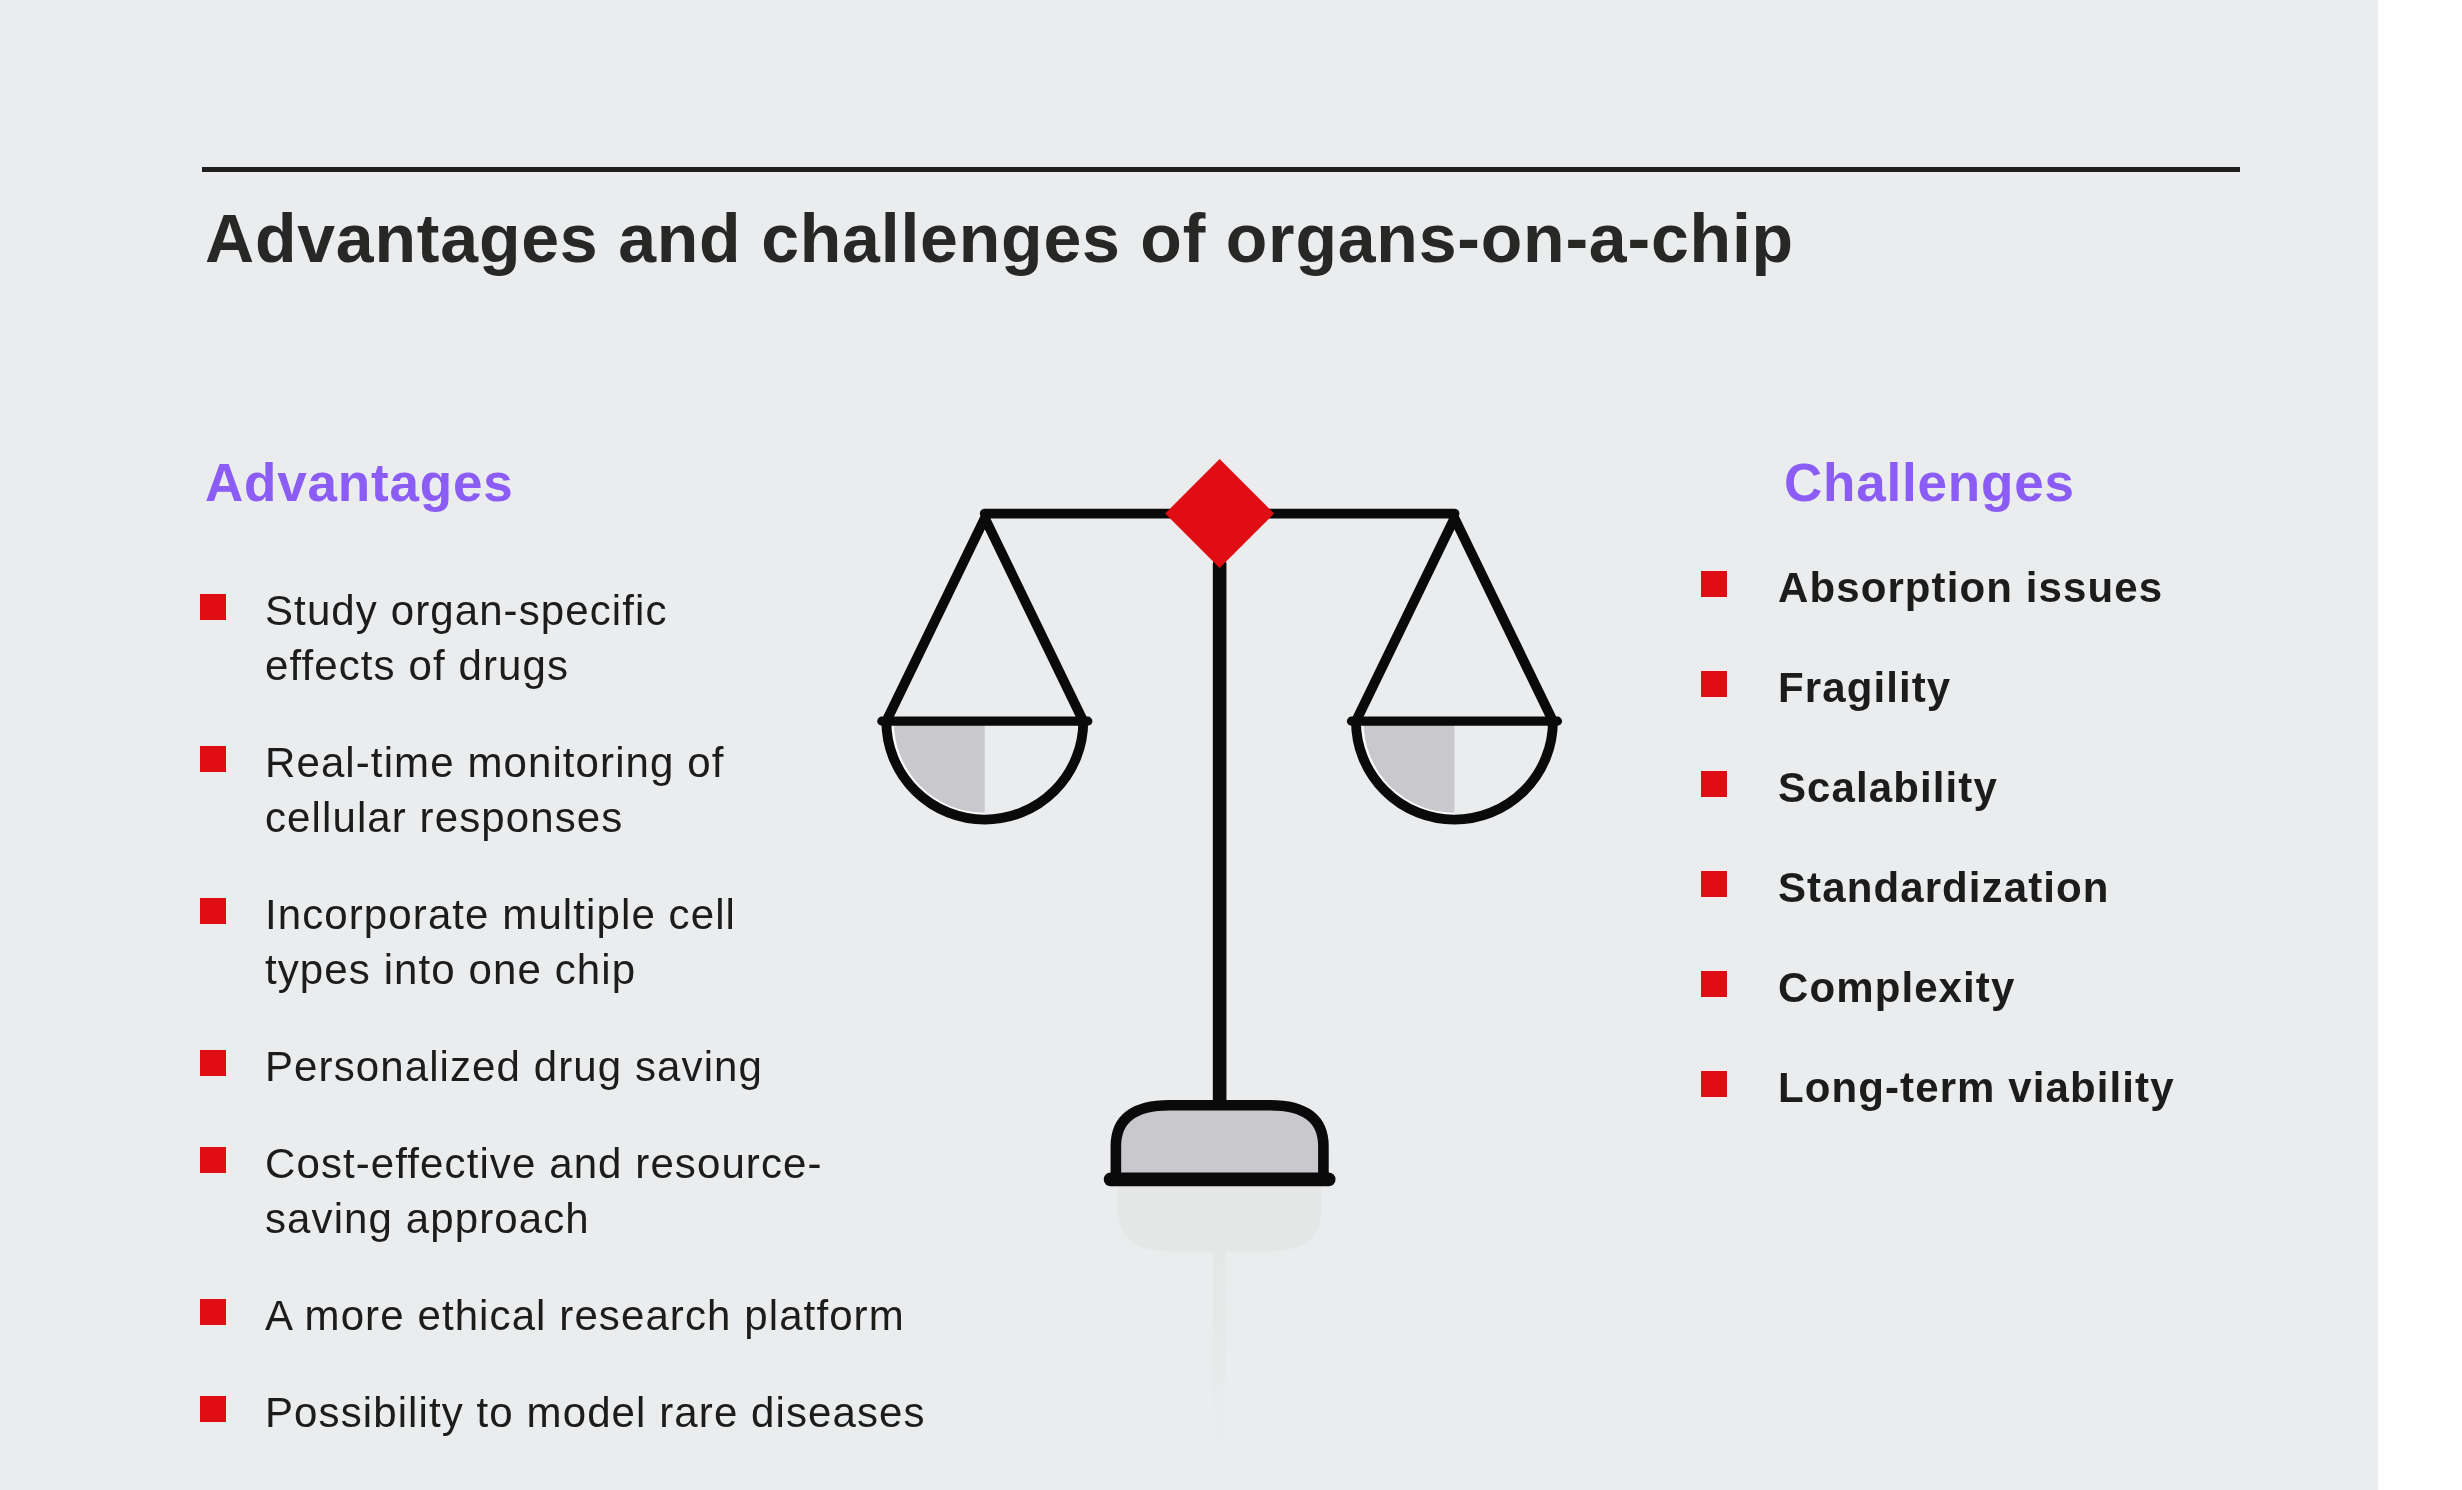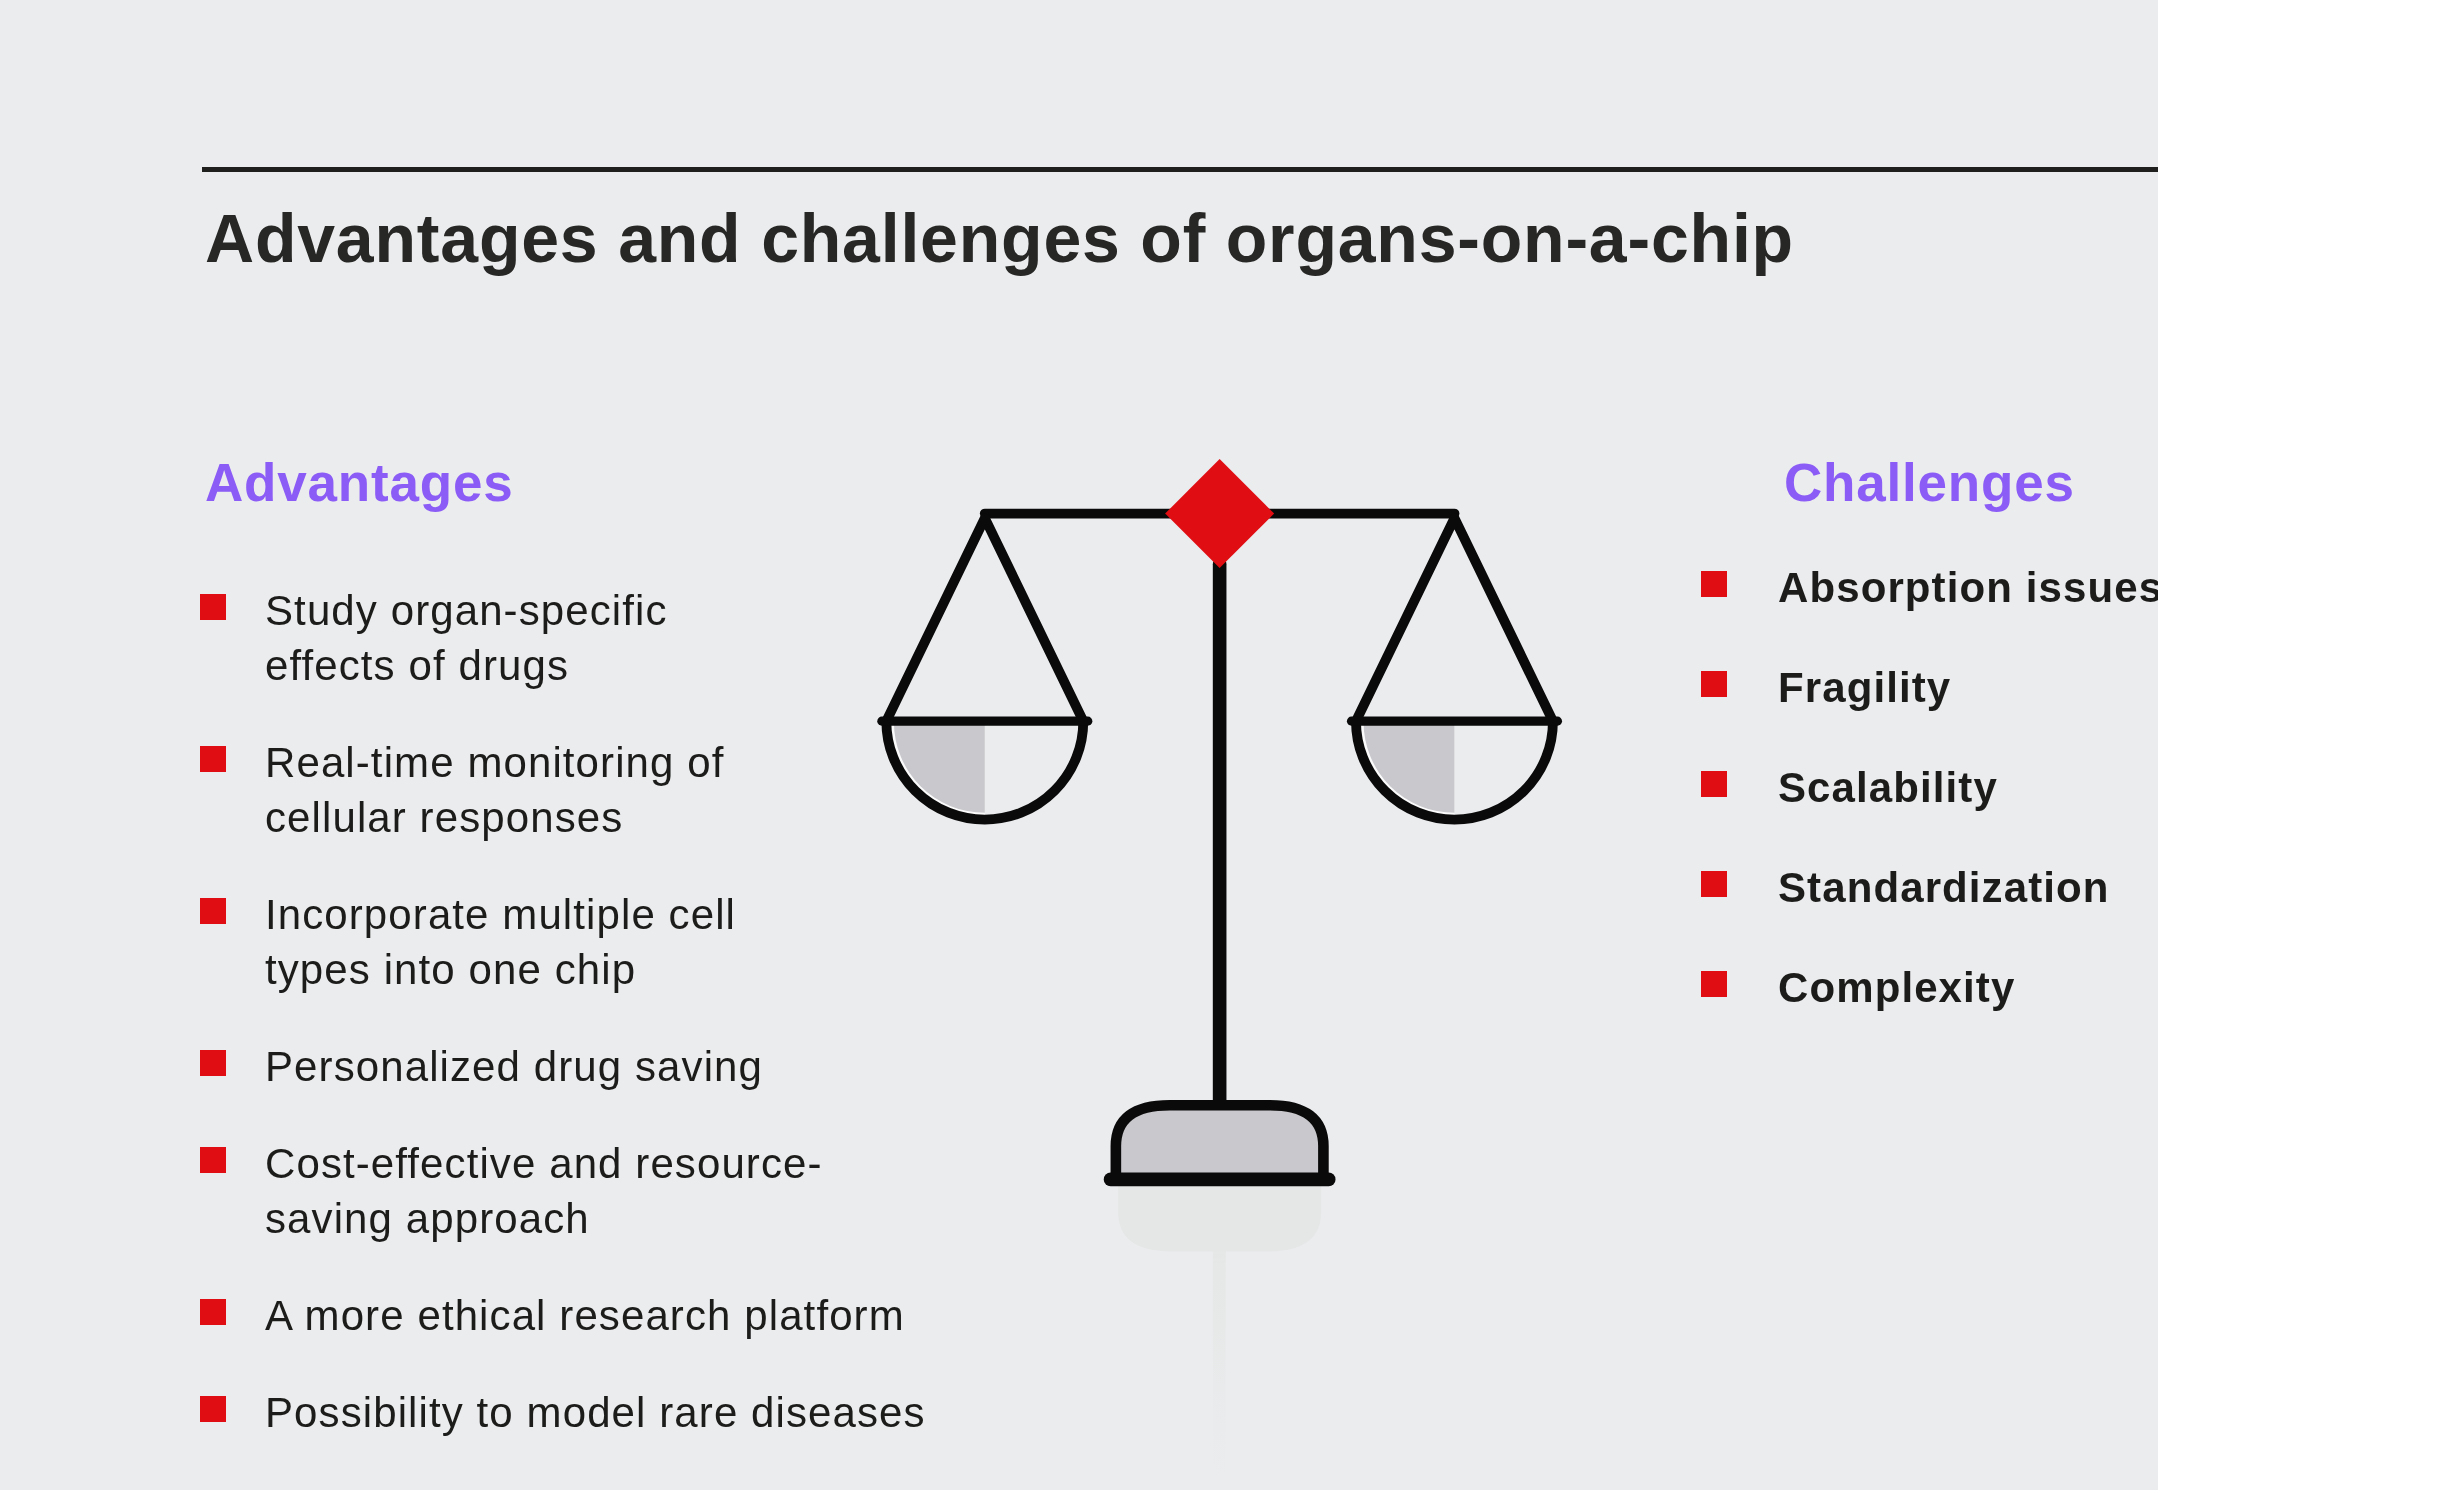--- a/index.html
+++ b/index.html
@@ -1,18 +1,18 @@
 <!DOCTYPE html>
 <html style="font-size:12px"><head>
 <meta charset="utf-8">
 <style>
   html,body{margin:0;padding:0;background:#ffffff;}
   .canvas{
     position:relative;
-    width:2158px;height:1490px;
+    width:2378px;height:1490px;
     background:#ebecee;
     font-family:"Liberation Sans",sans-serif;
     overflow:hidden;
   }
   .rule{
     position:absolute;left:202px;top:167px;
     width:2038px;height:5.3px;background:#1f1f1d;
   }
   .title{
     position:absolute;left:205px;top:199px;
@@ -152,16 +152,20 @@
       <span class="item-text">Scalability</span>
     </div>
     <div class="item">
       <span class="bullet"></span>
       <span class="item-text">Standardization</span>
     </div>
     <div class="item">
       <span class="bullet"></span>
       <span class="item-text">Complexity</span>
     </div>
+    <div class="item">
+      <span class="bullet"></span>
+      <span class="item-text">Long-term viability</span>
+    </div>
   </div>
 
 </div>
 
 
 </body></html>

